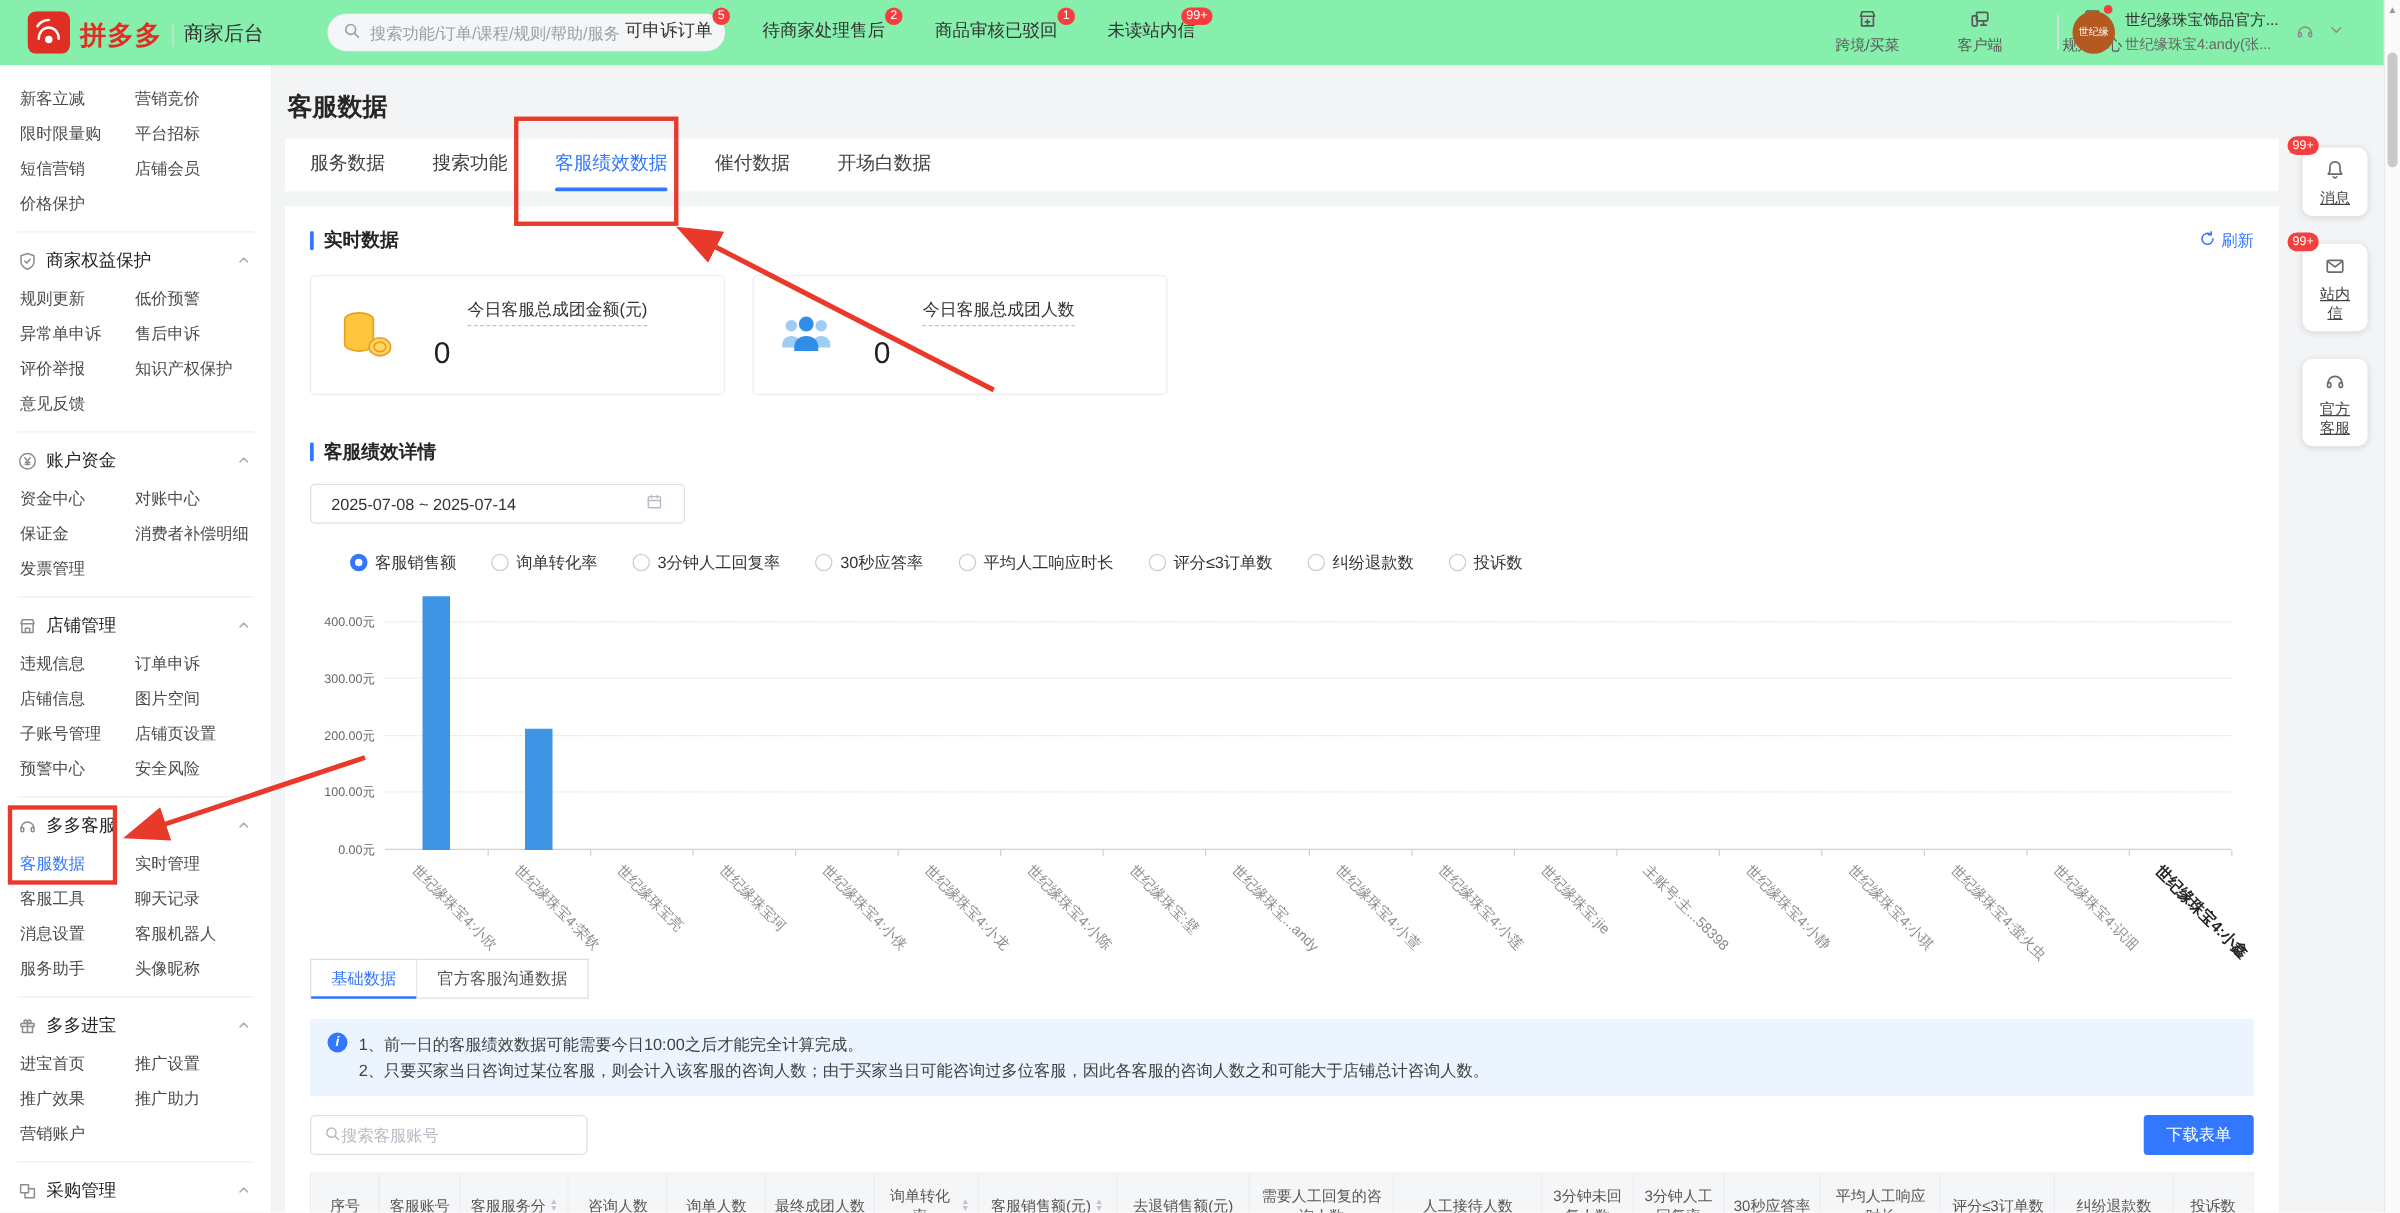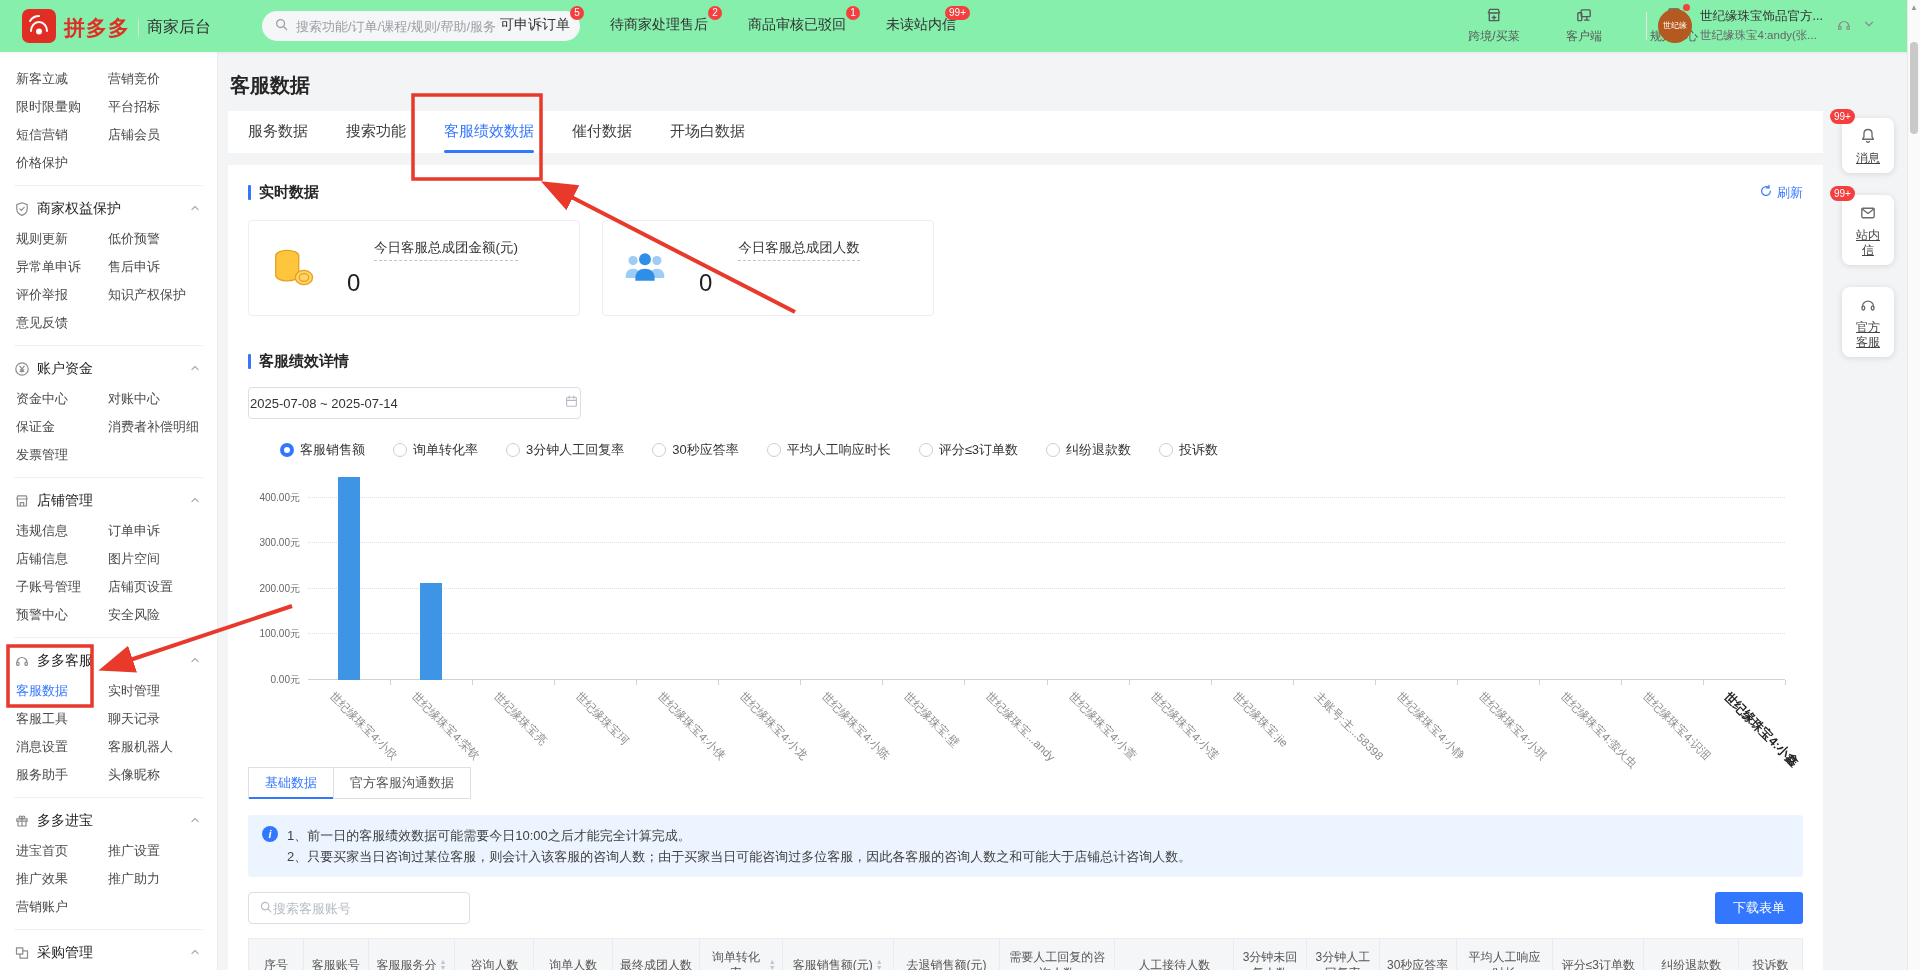--- a/index.html
+++ b/index.html
@@ -54,21 +54,21 @@
   .sec-head { display:flex; align-items:center; font-size:15px; font-weight:bold; color:#262626; }
   .sec-head .bar { width:3px; height:15px; background:#3377ff; margin-right:8px; border-radius:1px; }
   .refresh { margin-left:auto; color:#3377ff; font-size:13px; font-weight:normal; display:flex; align-items:center; gap:4px; cursor:pointer; }
 
   .cards { display:flex; gap:22px; margin:18px 0 36px 0; }
   .card { width:332px; height:96px; border:1px solid #ebeef5; border-radius:4px; display:flex; align-items:center; padding:0 20px; gap:18px; }
   .card .cbody { flex:1; text-align:center; }
   .card .clabel { font-size:13.5px; color:#333; display:inline-block; border-bottom:1px dashed #c0c4cc; padding-bottom:3px; }
   .card .cvalue { font-size:24px; color:#1f1f1f; margin-top:8px; text-align:left; padding-left:14px; }
 
-  .date-wrap { margin:16px 0 22px 0; width:333px; height:32px; border:1px solid #dcdfe6; border-radius:4px; display:flex; align-items:center; padding:0 1px; color:#606266; }
+  .date-wrap { margin:16px 0 22px 0; width:300px; height:32px; border:1px solid #dcdfe6; border-radius:4px; display:flex; align-items:center; padding:0 16px; color:#606266; }
   .date-wrap input { border:none; outline:none; flex:1; font-size:13px; color:#333; background:transparent; }
   .date-wrap .cal { color:#b6bcc6; }
 
   .radios { display:flex; gap:28px; margin-bottom:16px; flex-wrap:nowrap;padding-left:32px; }
   .radio { display:flex; align-items:center; gap:6px; font-size:13px; color:#333; cursor:pointer; white-space:nowrap; }
   .dot { width:14px; height:14px; border-radius:50%; border:1px solid #c9ced6; background:#fff; position:relative; }
   .dot.on { border:4px solid #3377ff; }
 
   
   .chart { position:relative; height:286px; margin-top:4px; }

